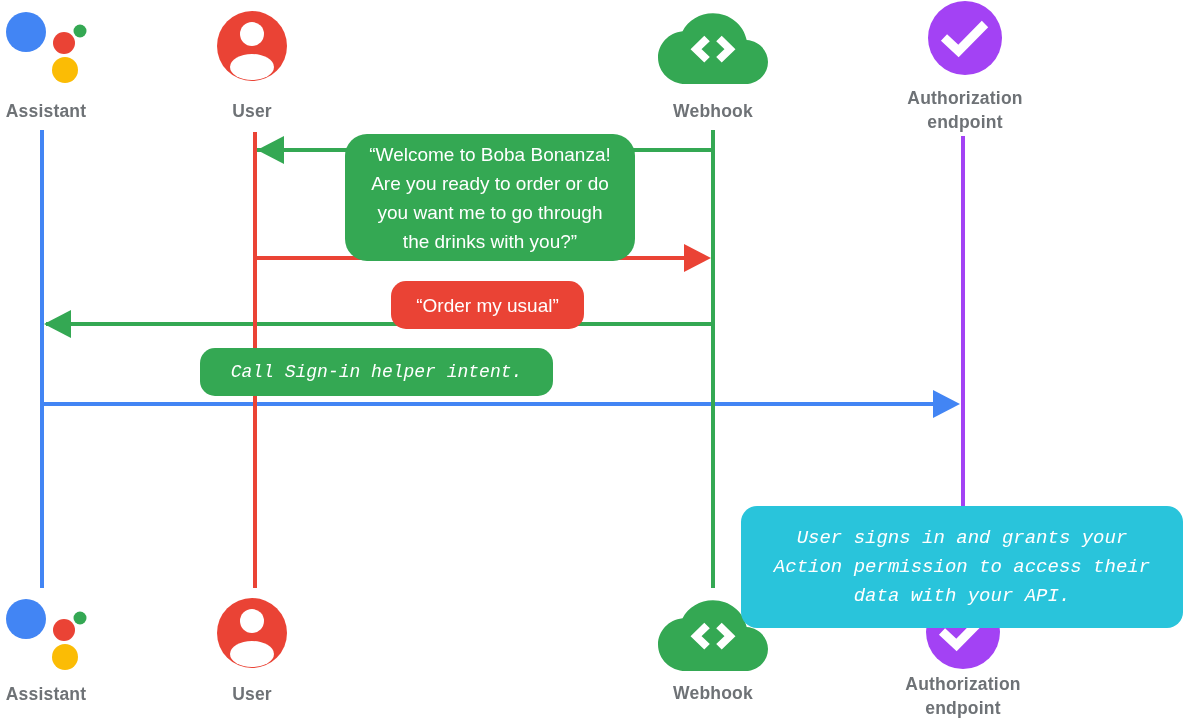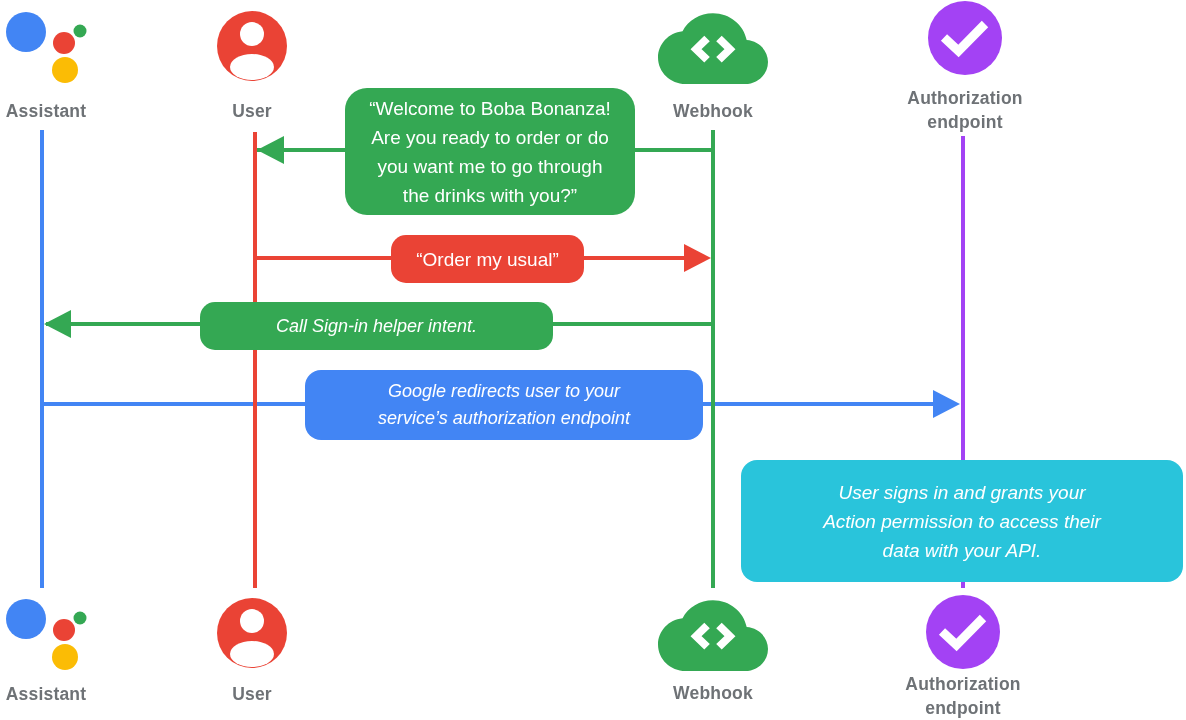--- a/index.html
+++ b/index.html
@@ -7,23 +7,23 @@
          font-family:"Liberation Sans","DejaVu Sans",sans-serif;}
   .lifeline{position:absolute;width:4px;z-index:2;}
   .msg-line{position:absolute;height:4px;z-index:1;}
   .ah{position:absolute;width:0;height:0;z-index:1;}
   .ah-left{border-top:14px solid transparent;border-bottom:14px solid transparent;border-right:27px solid #000;}
   .ah-right{border-top:14px solid transparent;border-bottom:14px solid transparent;border-left:27px solid #000;}
   .ah-left.c-green{border-right-color:#34A853;}
   .ah-right.c-red{border-left-color:#EA4335;}
   .ah-right.c-blue{border-left-color:#4285F4;}
   .bubble{position:absolute;display:flex;align-items:center;justify-content:center;
-          color:#ffffff;text-align:center;white-space:pre-line;z-index:3;box-sizing:border-box;}
+          color:#ffffff;text-align:center;white-space:pre-line;z-index:3;box-sizing:border-box;margin-top:46px;}
   .sans-msg{font-size:19px;line-height:29px;}
-  .mono-msg{font-family:Liberation Sans, sans-serif;font-style:italic;
+  .mono-msg{font-family:Liberation Mono, monospace;font-style:italic;
             font-size:18px;line-height:27px;}
   .actor-icon{position:absolute;z-index:2;}
   .actor-label{position:absolute;font-weight:bold;font-size:17.5px;line-height:24px;
                color:#6E7276;text-align:center;white-space:pre-line;z-index:2;letter-spacing:0.2px;}
 </style>
 </head>
 <body>
 
 <div class="stage">
 
@@ -41,22 +41,20 @@
   <div class="ah ah-right c-red" style="left:684px;top:244px"></div>
   <div class="ah ah-left c-green" style="left:44px;top:310px"></div>
   <div class="ah ah-right c-blue" style="left:933px;top:390px"></div>
 
   <div class="bubble sans-msg" style="left:345px;top:88px;width:290px;height:127px;background:#34A853;border-radius:22px">“Welcome to Boba Bonanza!
 Are you ready to order or do
 you want me to go through
 the drinks with you?”</div>
   <div class="bubble sans-msg" style="left:391px;top:235px;width:193px;height:48px;background:#EA4335;border-radius:15px">“Order my usual”</div>
   <div class="bubble mono-msg" style="left:200px;top:302px;width:353px;height:48px;background:#34A853;border-radius:15px">Call Sign-in helper intent.</div>
-  <div class="bubble mono-msg" style="left:305px;top:370px;width:398px;height:70px;background:#4285F4;border-radius:16px">Google redirects user to your
-service’s authorization endpoint</div>
   <div class="bubble mono-msg" style="left:741px;top:460px;width:442px;height:122px;background:#29C4DB;border-radius:16px;font-size:19px;line-height:29px">User signs in and grants your
 Action permission to access their
 data with your API.</div>
 
   <svg class="actor-icon" style="left:4px;top:10px" width="84" height="74" viewBox="0 0 84 74">
     <circle cx="22" cy="22" r="20" fill="#4285F4"></circle>
     <circle cx="60" cy="33" r="11" fill="#EA4335"></circle>
     <circle cx="76" cy="21" r="6.5" fill="#34A853"></circle>
     <circle cx="61" cy="60" r="13" fill="#FBBC05"></circle>
   </svg>

